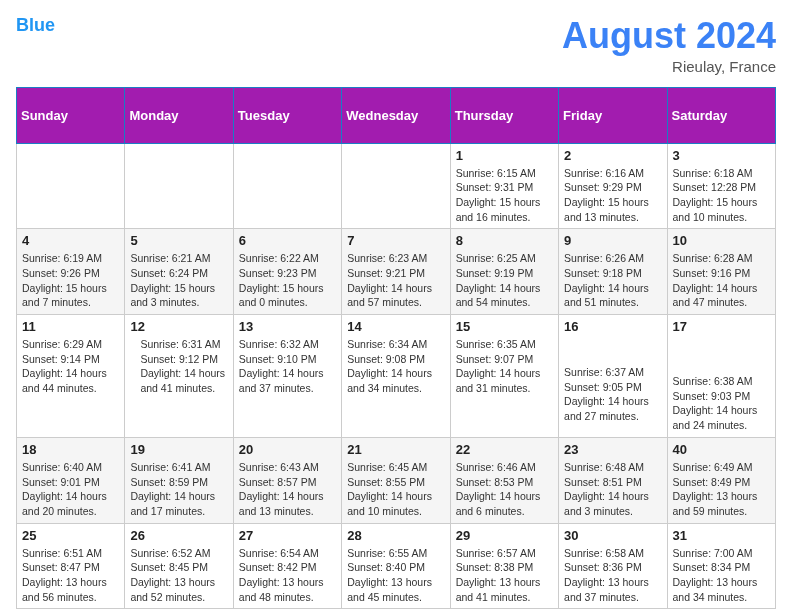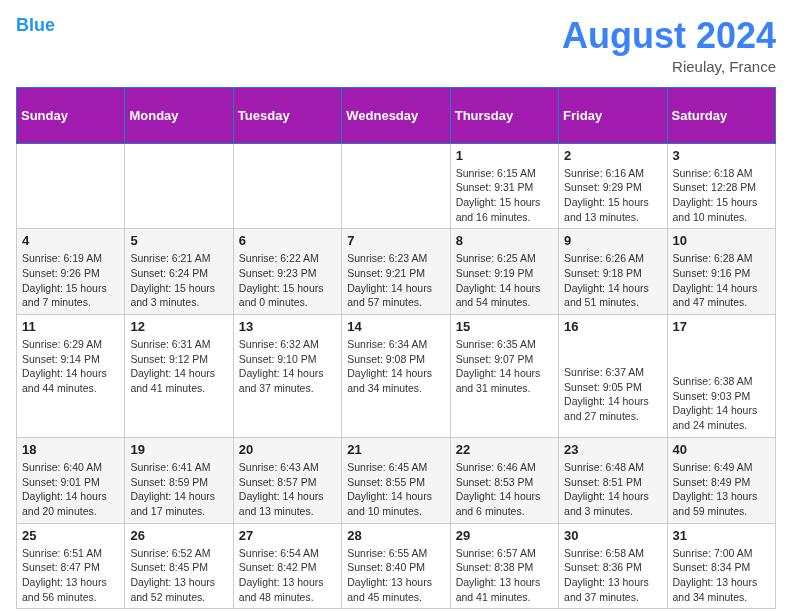--- a/index.html
+++ b/index.html
@@ -203,21 +203,21 @@
       </tr>
       <tr>
         <td>
           <div class="day-number">11</div>
           <div class="day-info" style="white-space: pre-line;">Sunrise: 6:29 AM
 Sunset: 9:14 PM
 Daylight: 14 hours and 44 minutes.</div>
         </td>
         <td>
           <div class="day-number">12</div>
-          <div class="day-info" style="white-space: pre-line;">Sunrise: 6:31 AM
+          <div class="day-info" style="white-space: pre-line; margin-left: 10px;">Sunrise: 6:31 AM
 Sunset: 9:12 PM
 Daylight: 14 hours and 41 minutes.</div>
         </td>
         <td>
           <div class="day-number">13</div>
           <div class="day-info" style="white-space: pre-line;">Sunrise: 6:32 AM
 Sunset: 9:10 PM
 Daylight: 14 hours and 37 minutes.</div>
         </td>
         <td>

